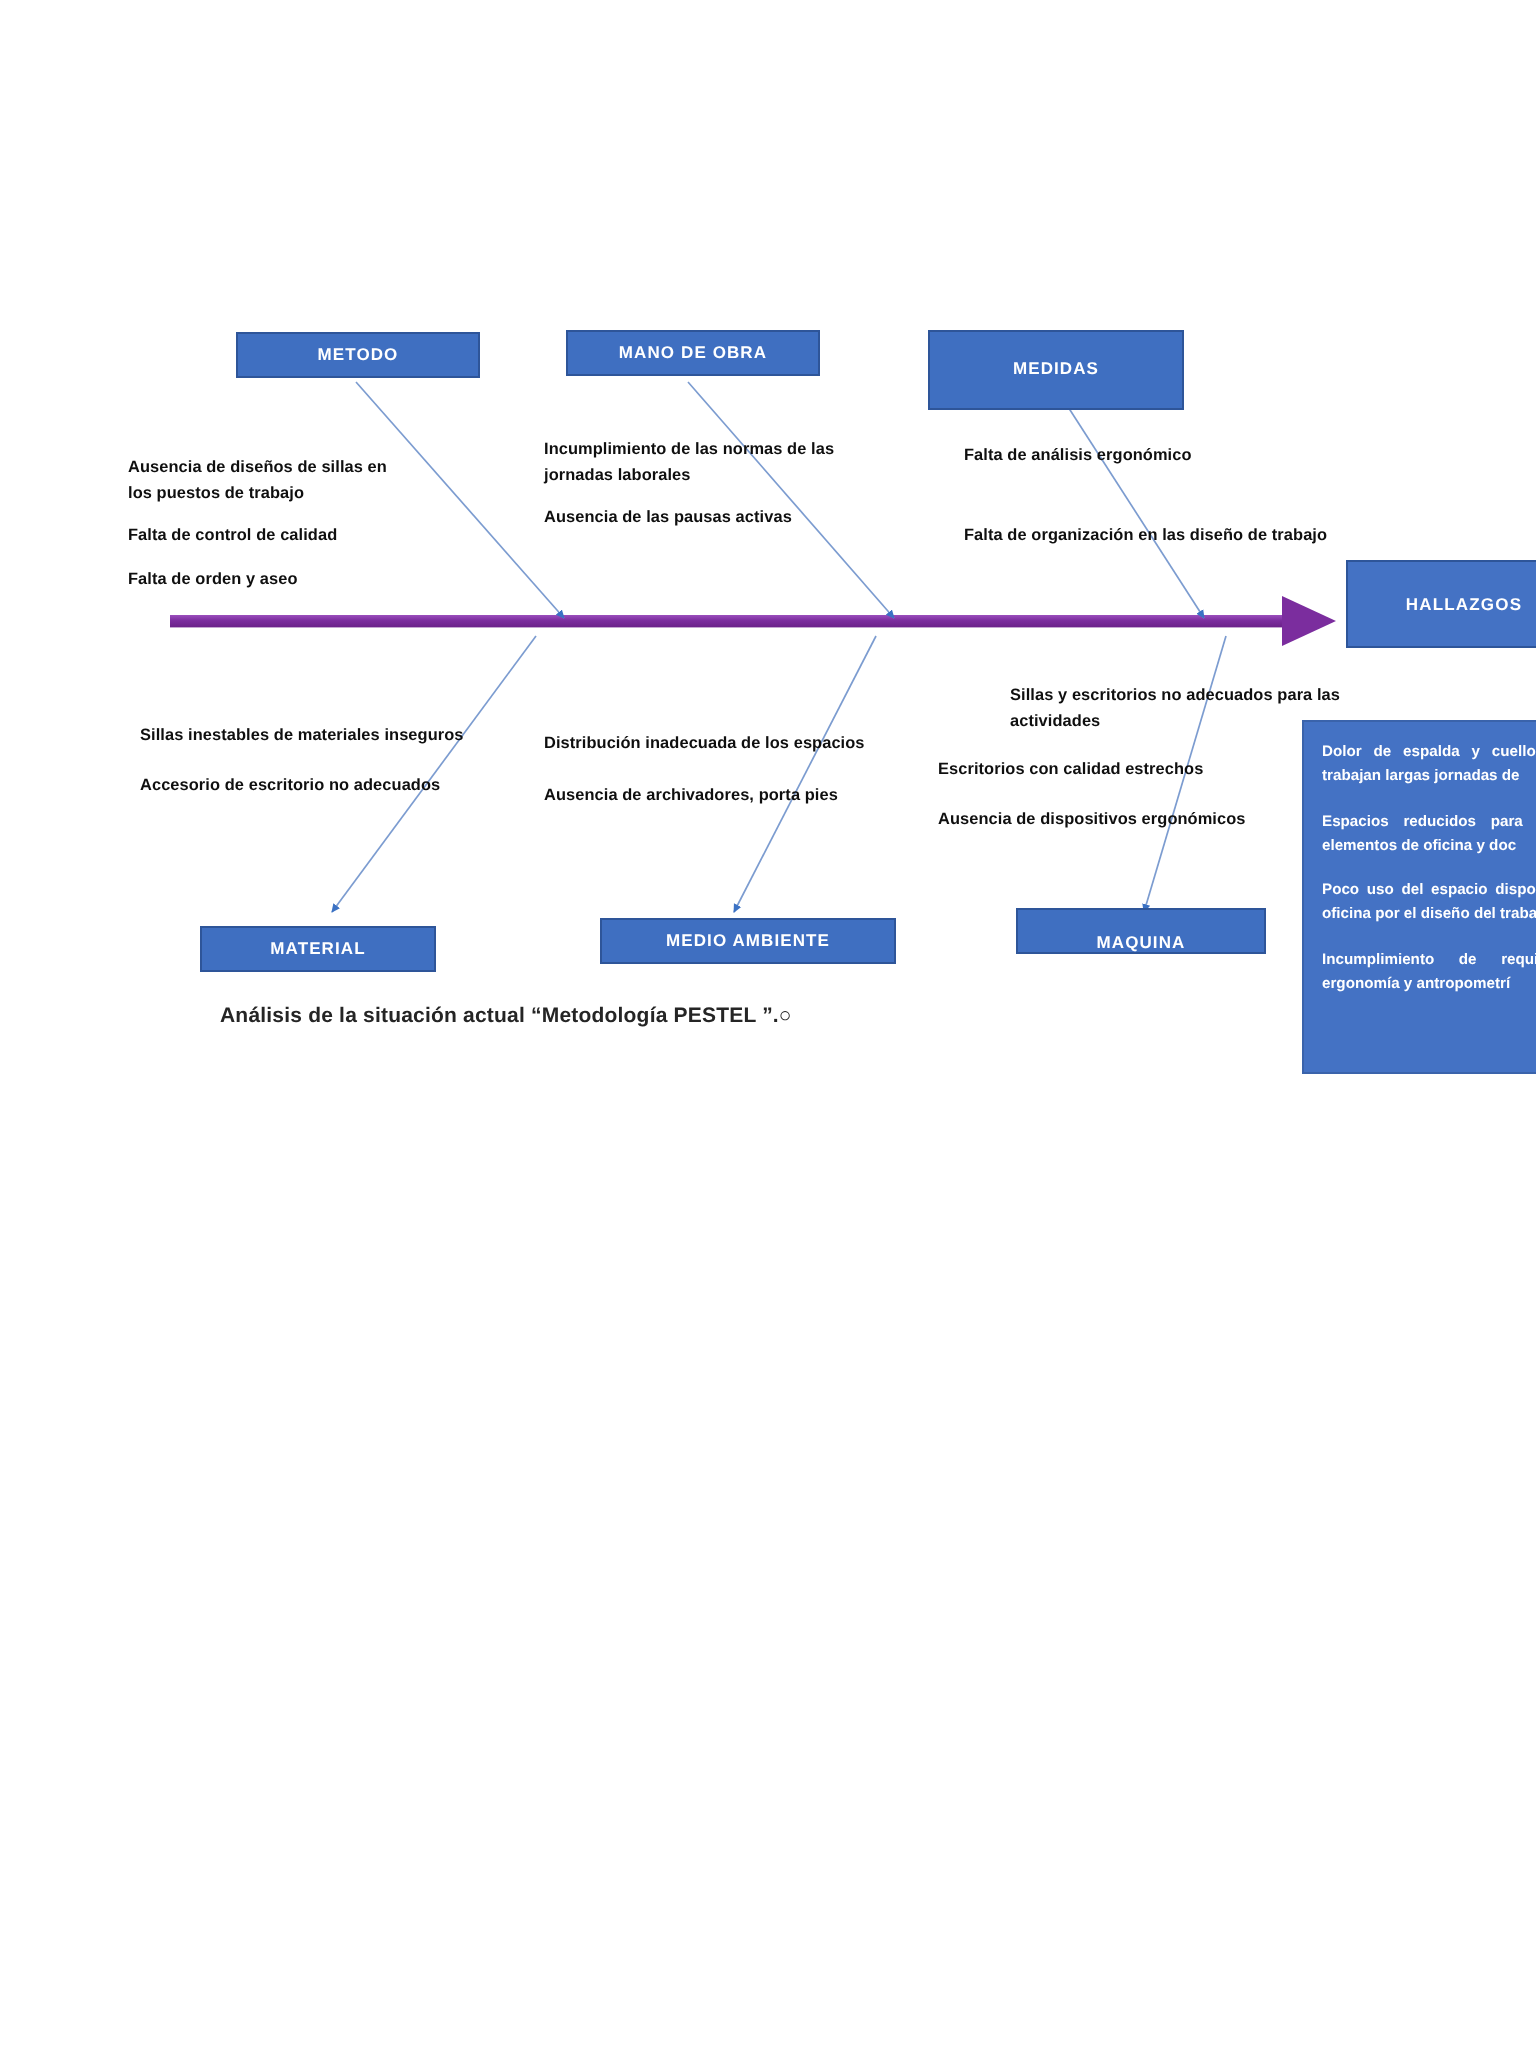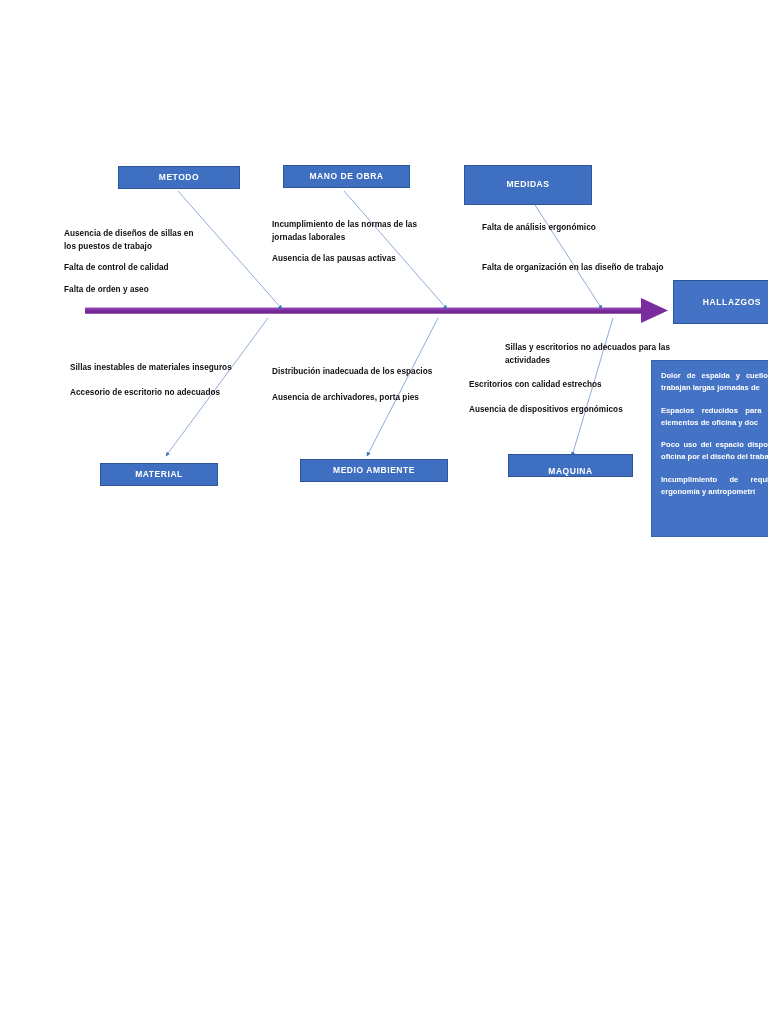--- a/index.html
+++ b/index.html
@@ -215,14 +215,15 @@
 trabajan largas jornadas de</div>
     <div class="finding-item">Espacios reducidos para ub
 elementos de oficina y doc</div>
     <div class="finding-item">Poco uso del espacio dispo
 la oficina por el diseño del
 trabajo</div>
     <div class="finding-item">Incumplimiento de requisit
 ergonomía y antropometrí</div>
   </div>
 
+  <div class="caption" style="left:110px; top:502px;">Análisis de la situación actual “Metodología PESTEL ”.○</div>
 
 </div>
 
 </body></html>

